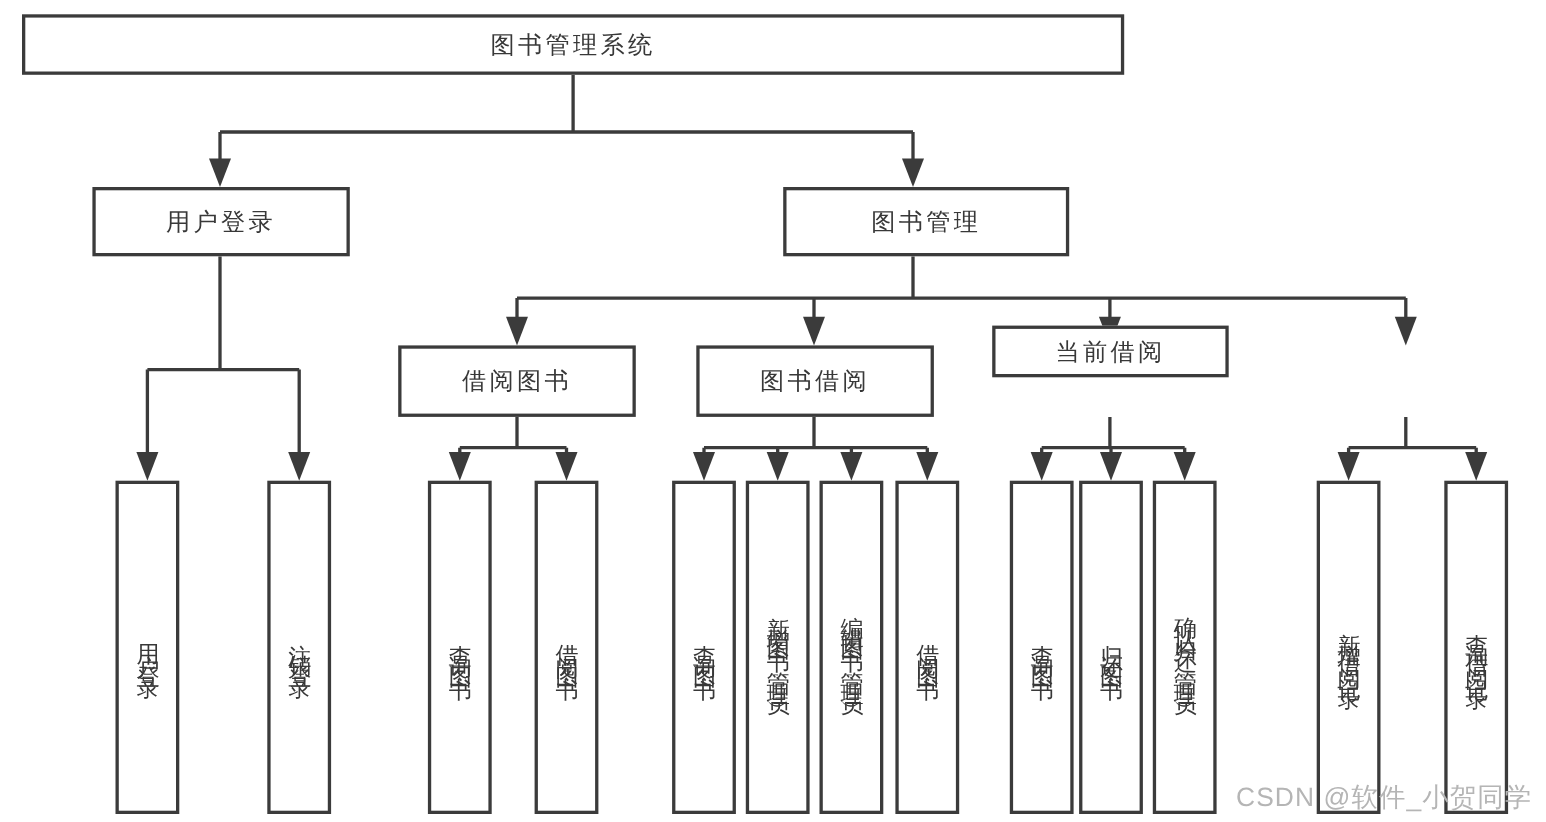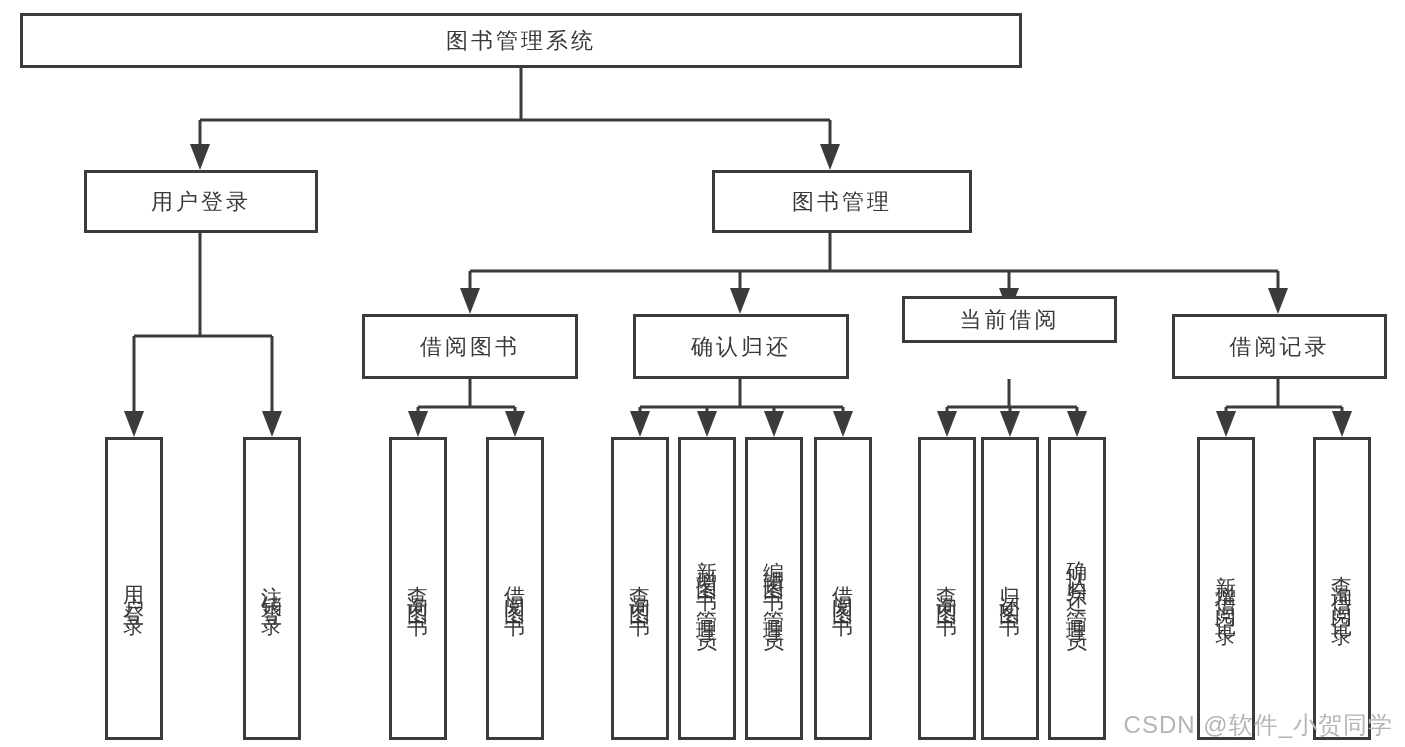--- a/index.html
+++ b/index.html
@@ -111,27 +111,24 @@
     <span class="lbl">用户登录</span>
   </div>
   <div class="box" style="left:712px;top:170px;width:260px;height:63px">
     <span class="lbl">图书管理</span>
   </div>
 
   <div class="box" style="left:362px;top:314px;width:216px;height:65px">
     <span class="lbl">借阅图书</span>
   </div>
   <div class="box" style="left:633px;top:314px;width:216px;height:65px">
-    <span class="lbl">确认归还</span>
+    <span class="lbl">图书借阅</span>
   </div>
   <div class="box" style="left:902px;top:296px;width:215px;height:47px">
     <span class="lbl">当前借阅</span>
-  </div>
-  <div class="box" style="left:1172px;top:314px;width:215px;height:65px">
-    <span class="lbl">借阅记录</span>
   </div>
 
   <div class="box v" style="left:105px;top:437px">
     <span class="vlbl">用户登录</span>
   </div>
   <div class="box v" style="left:243px;top:437px">
     <span class="vlbl">注销登录</span>
   </div>
   <div class="box v" style="left:389px;top:437px">
     <span class="vlbl">查询图书</span>

